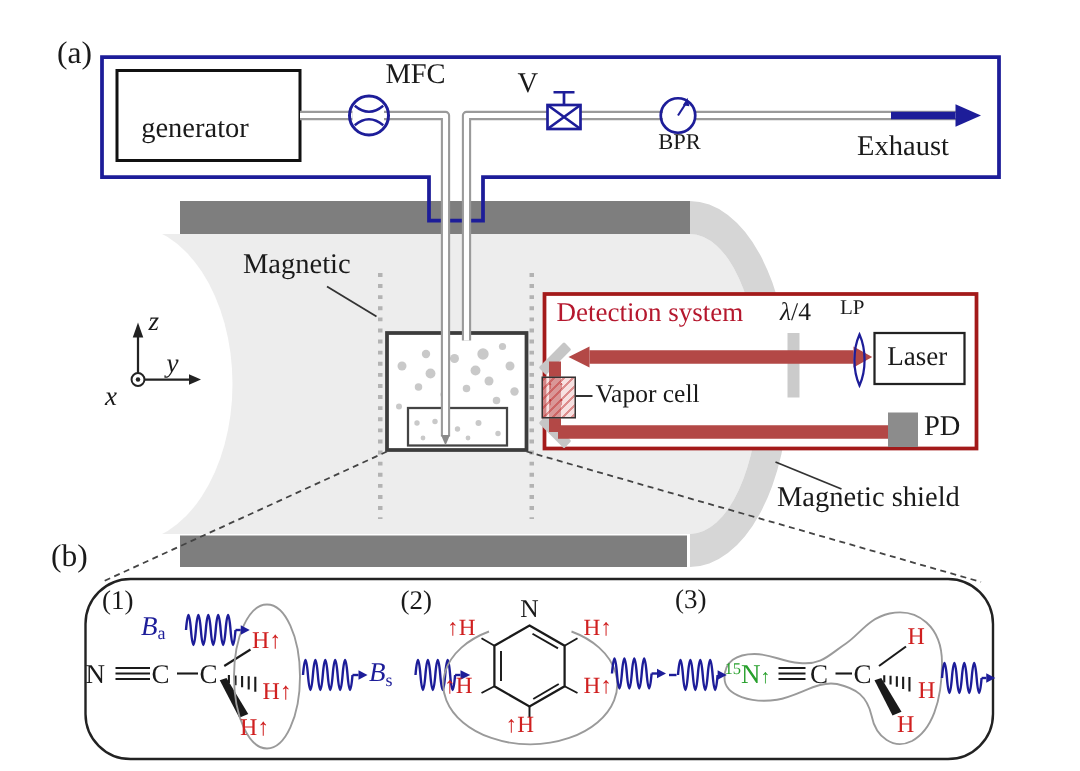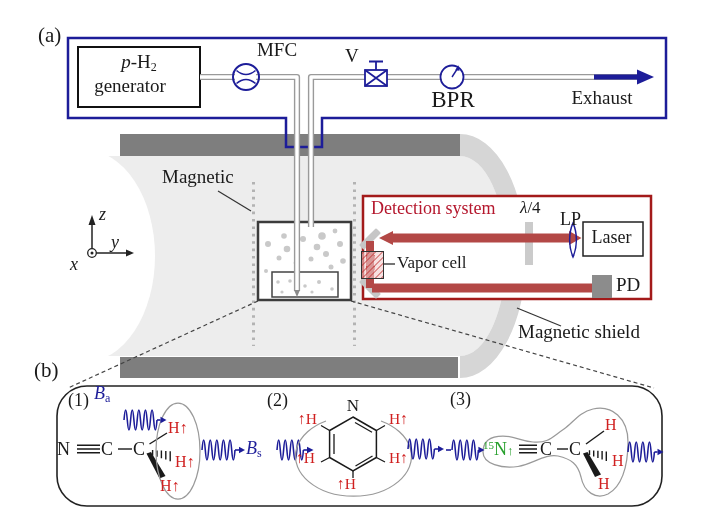--- a/index.html
+++ b/index.html
@@ -212,45 +212,44 @@
     <polygon points="657.5,448.8 657.5,455.2 663.5,452" class="fBlue"></polygon>
   </g>
 </svg>
 
 <div class="vcell"></div>
 <div class="spins">↑↑
 ↑↑</div>
 
 <div class="lbl" style="left:38px;top:24px;font-size:21px">(a)</div>
 
-<div class="lbl c" style="left:78px;top:52px;width:122px;font-size:19px"><span class="it">p</span><span>-H</span><span class="sub">2</span></div>
 <div class="lbl c" style="left:78px;top:76px;width:104px;font-size:19px">generator</div>
 
 <div class="lbl c" style="left:249px;top:40px;width:56px;font-size:19px">MFC</div>
 <div class="lbl" style="left:345px;top:46px;font-size:19px">V</div>
-<div class="lbl c" style="left:429px;top:88px;width:48px;font-size:23px">BPR</div>
+<div class="lbl c" style="left:429px;top:88px;width:48px;font-size:15px">BPR</div>
 <div class="lbl c" style="left:563px;top:88px;width:78px;font-size:19px">Exhaust</div>
 
 <div class="lbl" style="left:162px;top:167px;font-size:19px">Magnetic</div>
 <div class="lbl it" style="left:99px;top:205px;font-size:18px">z</div>
 <div class="lbl it" style="left:111px;top:233px;font-size:18px">y</div>
 <div class="lbl it" style="left:70px;top:255px;font-size:18px">x</div>
 
 <div class="lbl crimson" style="left:371px;top:199px;font-size:18px">Detection system</div>
 <div class="lbl" style="left:520px;top:199px;font-size:17px"><span class="it">λ</span><span>/4</span></div>
-<div class="lbl" style="left:560px;top:210px;font-size:18px">LP</div>
+<div class="lbl" style="left:560px;top:199px;font-size:14px">LP</div>
 <div class="lbl c" style="left:583px;top:228px;width:57px;font-size:18px">Laser</div>
 <div class="lbl" style="left:397px;top:254px;font-size:17px">Vapor cell</div>
 <div class="lbl" style="left:616px;top:275px;font-size:19px">PD</div>
 <div class="lbl" style="left:518px;top:322px;font-size:19px">Magnetic shield</div>
 
 <div class="lbl" style="left:34px;top:359px;font-size:21px">(b)</div>
 
 <div class="lbl" style="left:68px;top:391px;font-size:18px">(1)</div>
-<div class="lbl blue" style="left:94px;top:384px;font-size:18px"><span class="it">B</span><span class="sub">a</span></div>
+<div class="lbl blue" style="left:94px;top:408px;font-size:18px"><span class="it">B</span><span class="sub">a</span></div>
 <div class="lbl" style="left:57px;top:440px;font-size:18px">N</div>
 <div class="lbl" style="left:101px;top:440px;font-size:18px">C</div>
 <div class="lbl" style="left:133px;top:440px;font-size:18px">C</div>
 <div class="lbl red" style="left:168px;top:420px;font-size:16px">H↑</div>
 <div class="lbl red" style="left:175px;top:454px;font-size:16px">H↑</div>
 <div class="lbl red" style="left:160px;top:478px;font-size:16px">H↑</div>
 <div class="lbl blue" style="left:246px;top:439px;font-size:18px"><span class="it">B</span><span class="sub">s</span></div>
 
 <div class="lbl" style="left:267px;top:391px;font-size:18px">(2)</div>
 <div class="lbl c" style="left:346px;top:397px;width:14px;font-size:17px">N</div>

